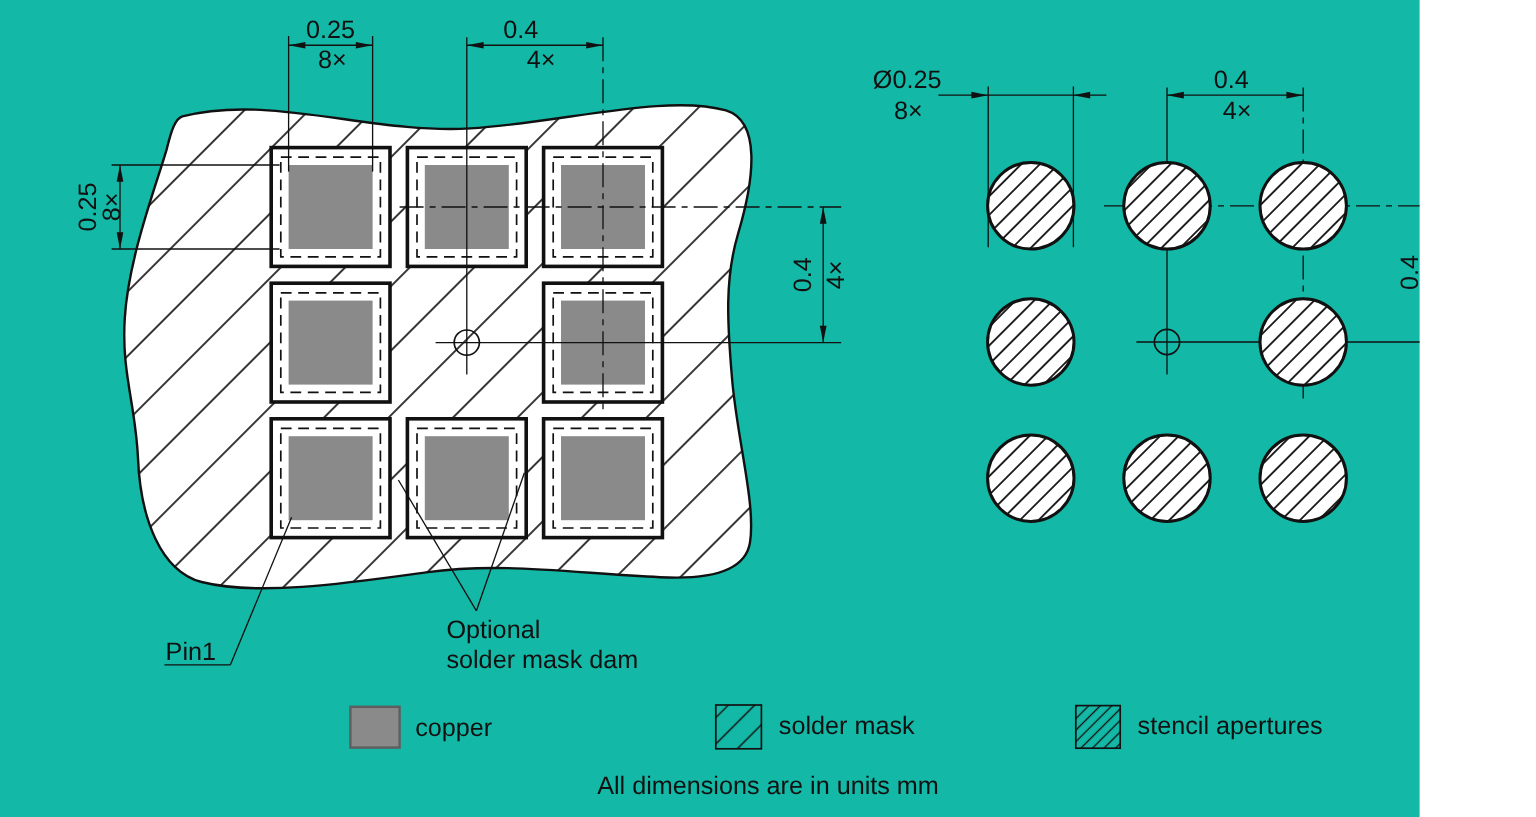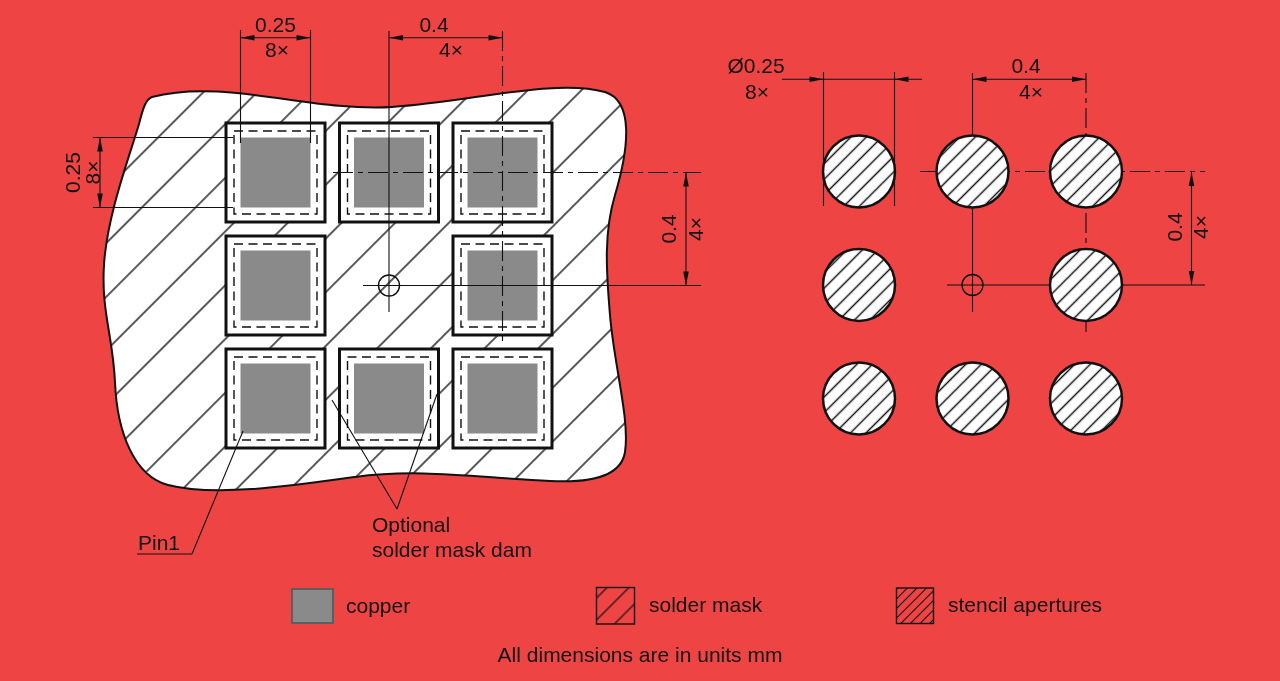--- a/index.html
+++ b/index.html
@@ -1,16 +1,16 @@
 <!DOCTYPE html>
 <html><head>
 <meta charset="utf-8">
 <style>
   html,body{margin:0;padding:0;background:#fff;}
-  .stage{position:relative;width:1280px;height:681px;background:#ef4444;overflow:hidden;
+  .stage{position:relative;width:1183px;height:681px;background:#14b8a6;overflow:hidden;
          font-family:"Liberation Sans", sans-serif;}
   svg{display:block;}
   text{fill:#111;font-family:"Liberation Sans", sans-serif;}
   .dim-txt{font-size:21px;}
   .lbl-txt{font-size:21px;}
   .thin{stroke:#111;stroke-width:1.1;fill:none;}
   .dashdot{stroke:#111;stroke-width:1.1;fill:none;stroke-dasharray:20 5 5 5;}
   .arrow{fill:#111;stroke:none;}
 </style>
 </head>

